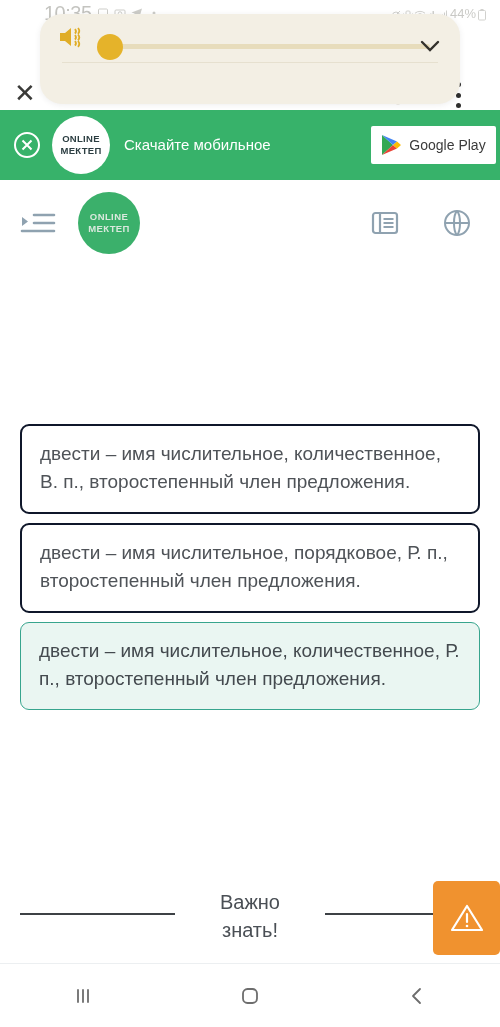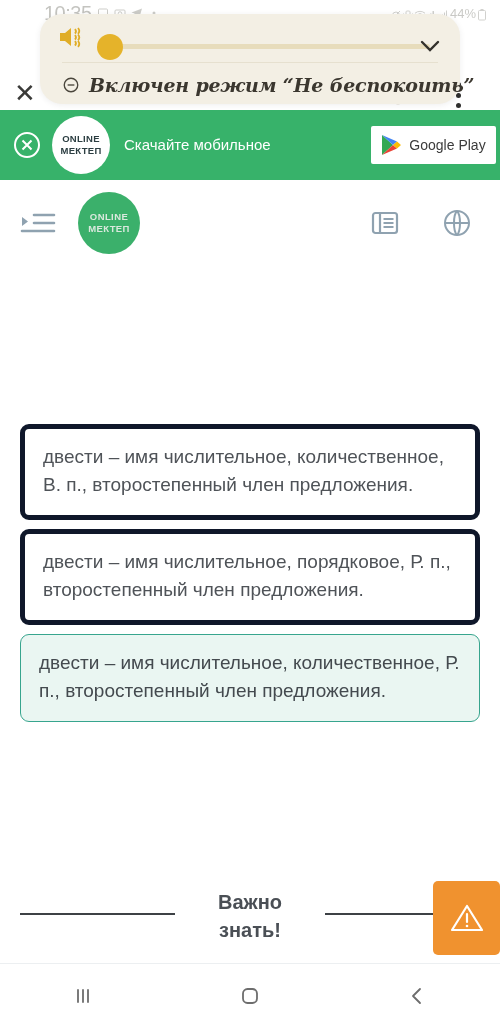--- a/index.html
+++ b/index.html
@@ -152,33 +152,33 @@
   
   .question {
     position:absolute; left:20px; top:272px; width:460px;
     font-size:20.5px; line-height:29px; color:#4a4f55;
     text-indent:46px;
   }
 
   
   .options { position:absolute; left:20px; top:424px; width:460px; }
   .option {
-    border:5px solid #0f172a; border-radius:9px;
+    border:2px solid #0f172a; border-radius:9px;
     background:#ffffff; padding:14px 18px 16px 18px;
     font-size:19px; line-height:28px; color:#4f5358;
     margin-bottom:9px;
   }
   .option.selected {
     border:1.6px solid #37a58e; background:#eaf6f2; color:#444a4f;
   }
 
   
   .imp {
     position:absolute; left:0; top:878px; width:500px; height:80px;
-    display:flex; align-items:center;font-weight:bold;
+    display:flex; align-items:center;
   }
   .imp-line-l {
     position:absolute; left:20px; top:35px; width:155px; height:1.5px; background:#3d4145;
   }
   .imp-label {
     position:absolute; left:195px; top:10px; width:110px;
     text-align:center; font-size:20px; line-height:28px; color:#4a4f55;
   }
   .imp-line-r {
     position:absolute; left:325px; top:35px; width:110px; height:1.5px; background:#3d4145;
@@ -297,29 +297,20 @@
       </svg>
     </div>
     <div class="vol-track"></div>
     <div class="vol-knob"></div>
     <div class="vol-chevron">
       <svg viewBox="0 0 28 28" fill="none" stroke="currentColor" stroke-width="2.4" stroke-linecap="round">
           <path d="M6 10l8 8 8-8"></path>
         </svg>
     </div>
     <div class="vol-divider"></div>
-    <div class="vol-dnd">
-      <span class="dnd-ico">
-        <svg viewBox="0 0 24 24" fill="none" stroke="currentColor" stroke-width="1.8">
-            <circle cx="12" cy="12" r="9"></circle>
-            <path d="M7.5 12h9"></path>
-          </svg>
-      </span>
-      <span class="dnd-text">Включен режим “Не беспокоить”</span>
-    </div>
   </div>
 
   <div class="promo">
     <div class="promo-close">
       <svg viewBox="0 0 30 30" fill="none" stroke="currentColor" stroke-width="2">
         <circle cx="15" cy="15" r="12"></circle>
           <path d="M10.5 10.5l9 9M19.5 10.5l-9 9"></path>
       </svg>
     </div>
     <div class="promo-logo">

